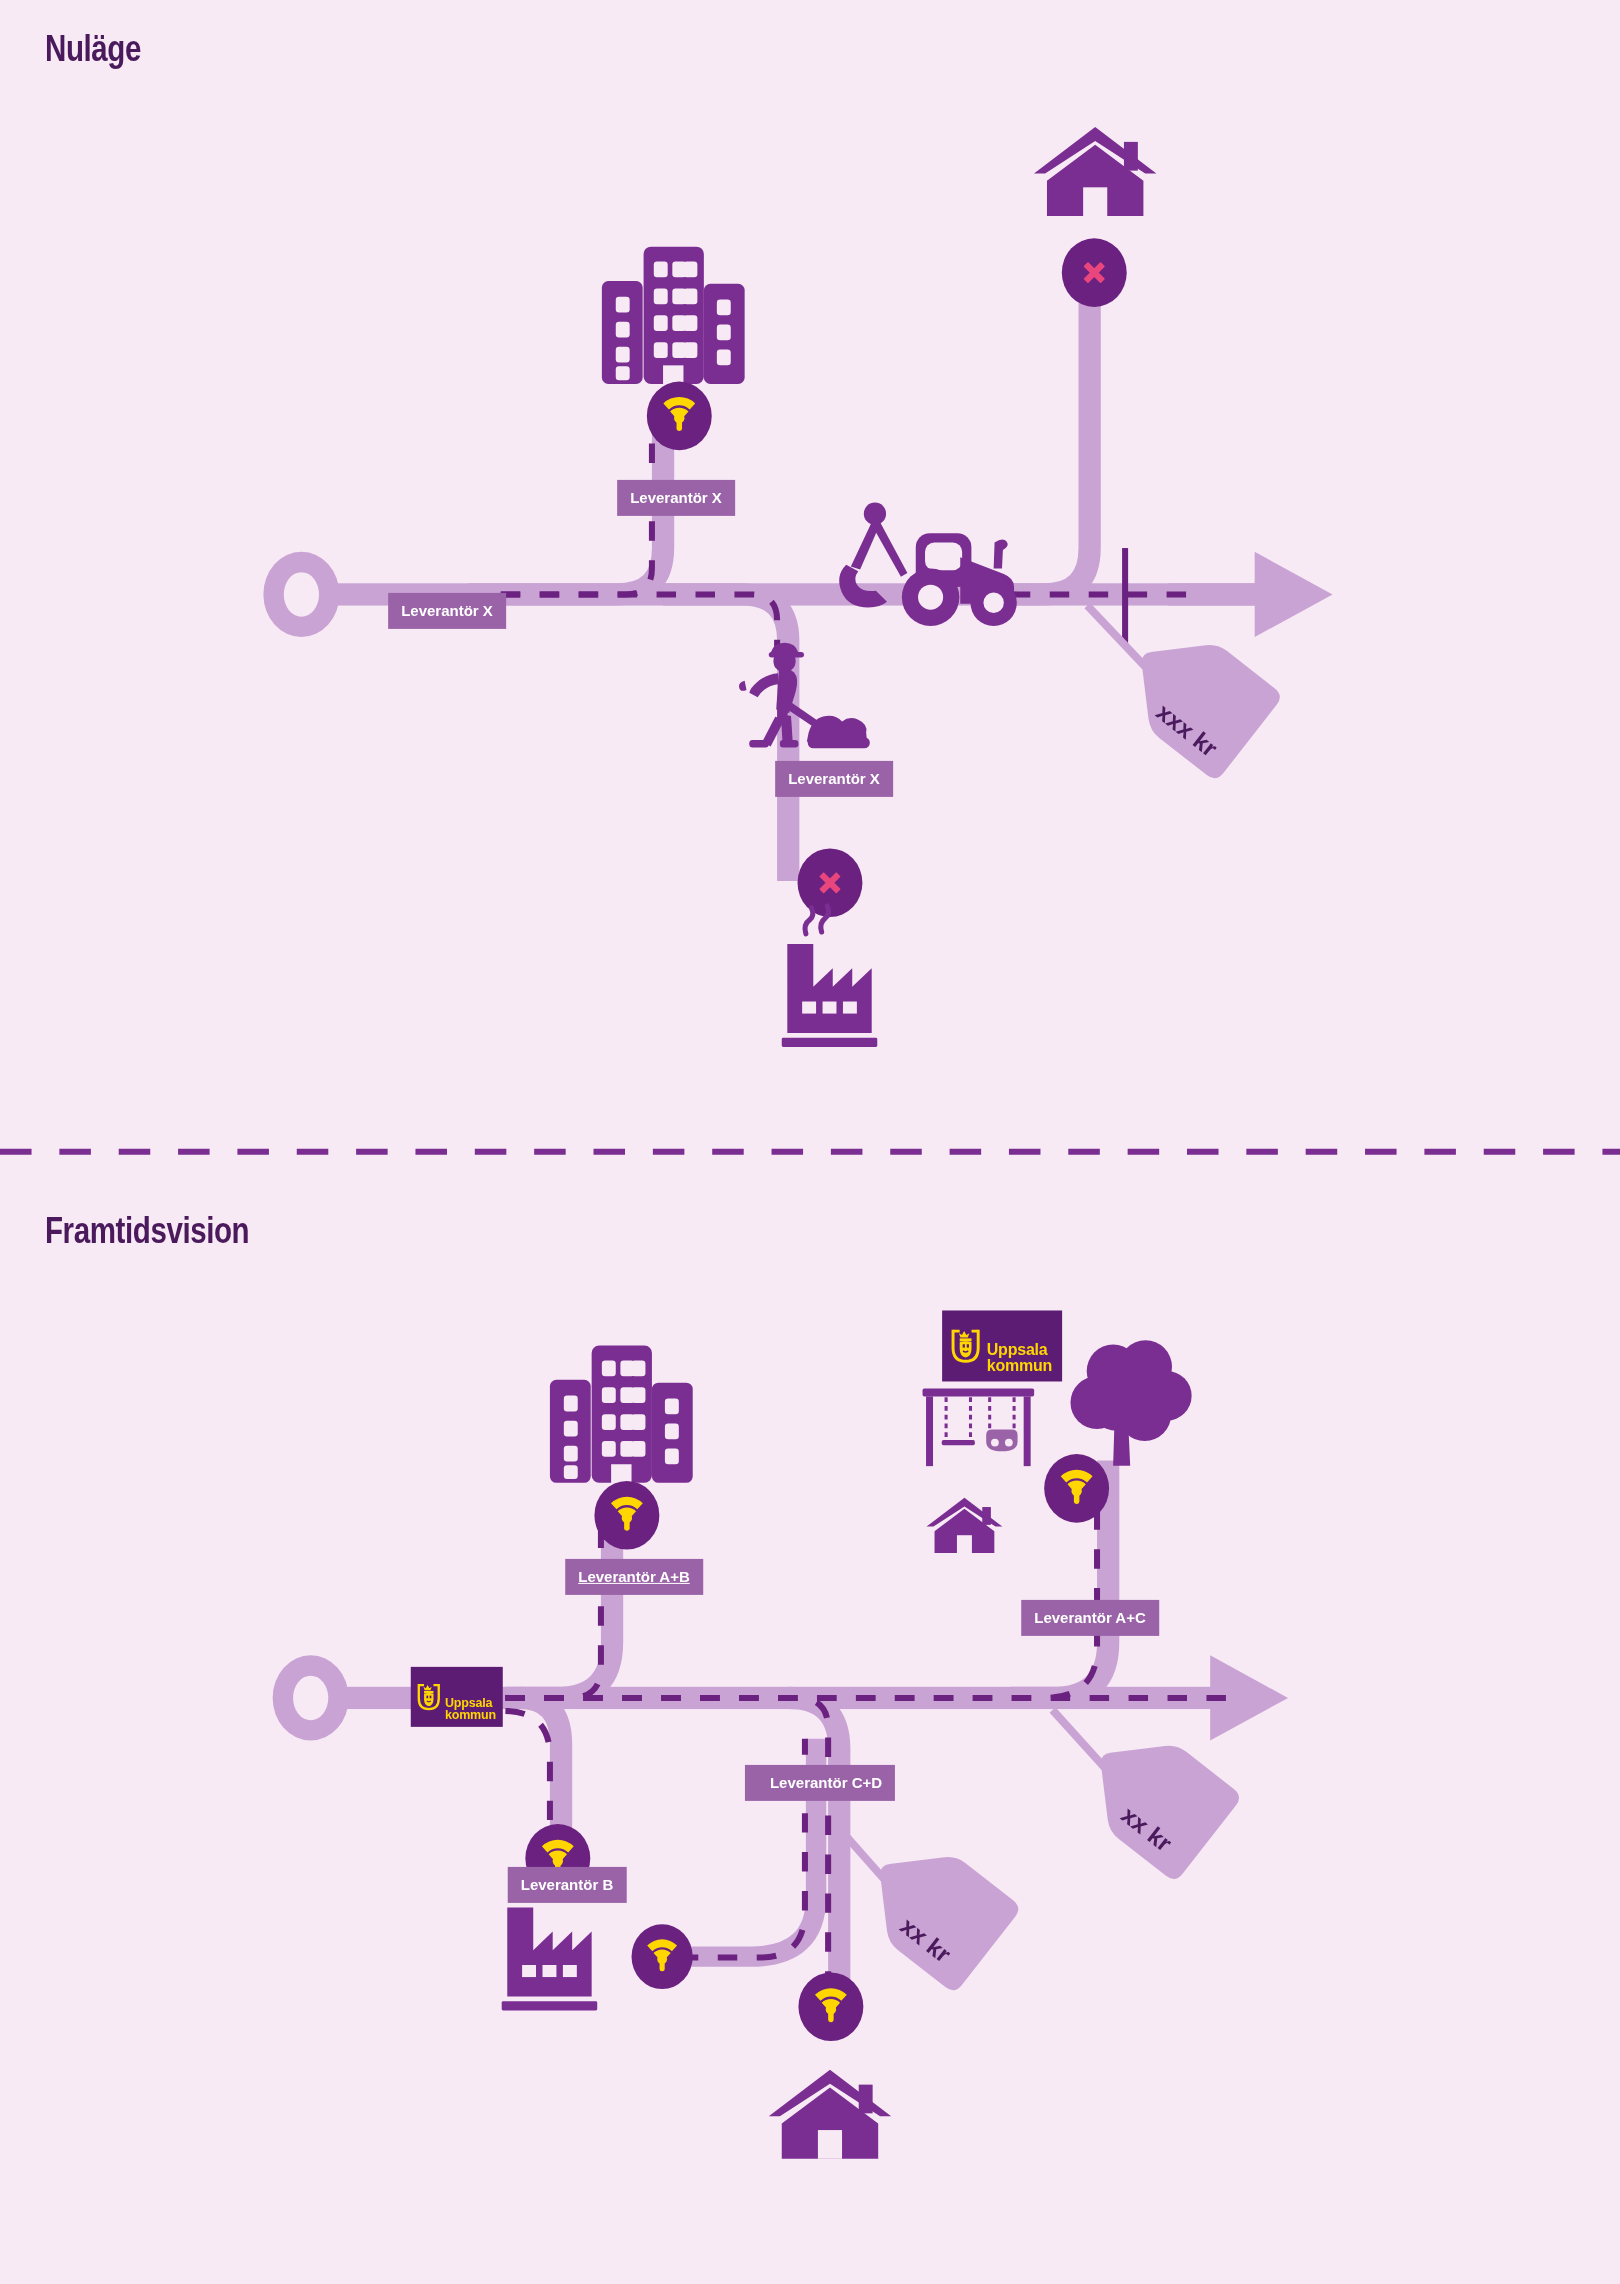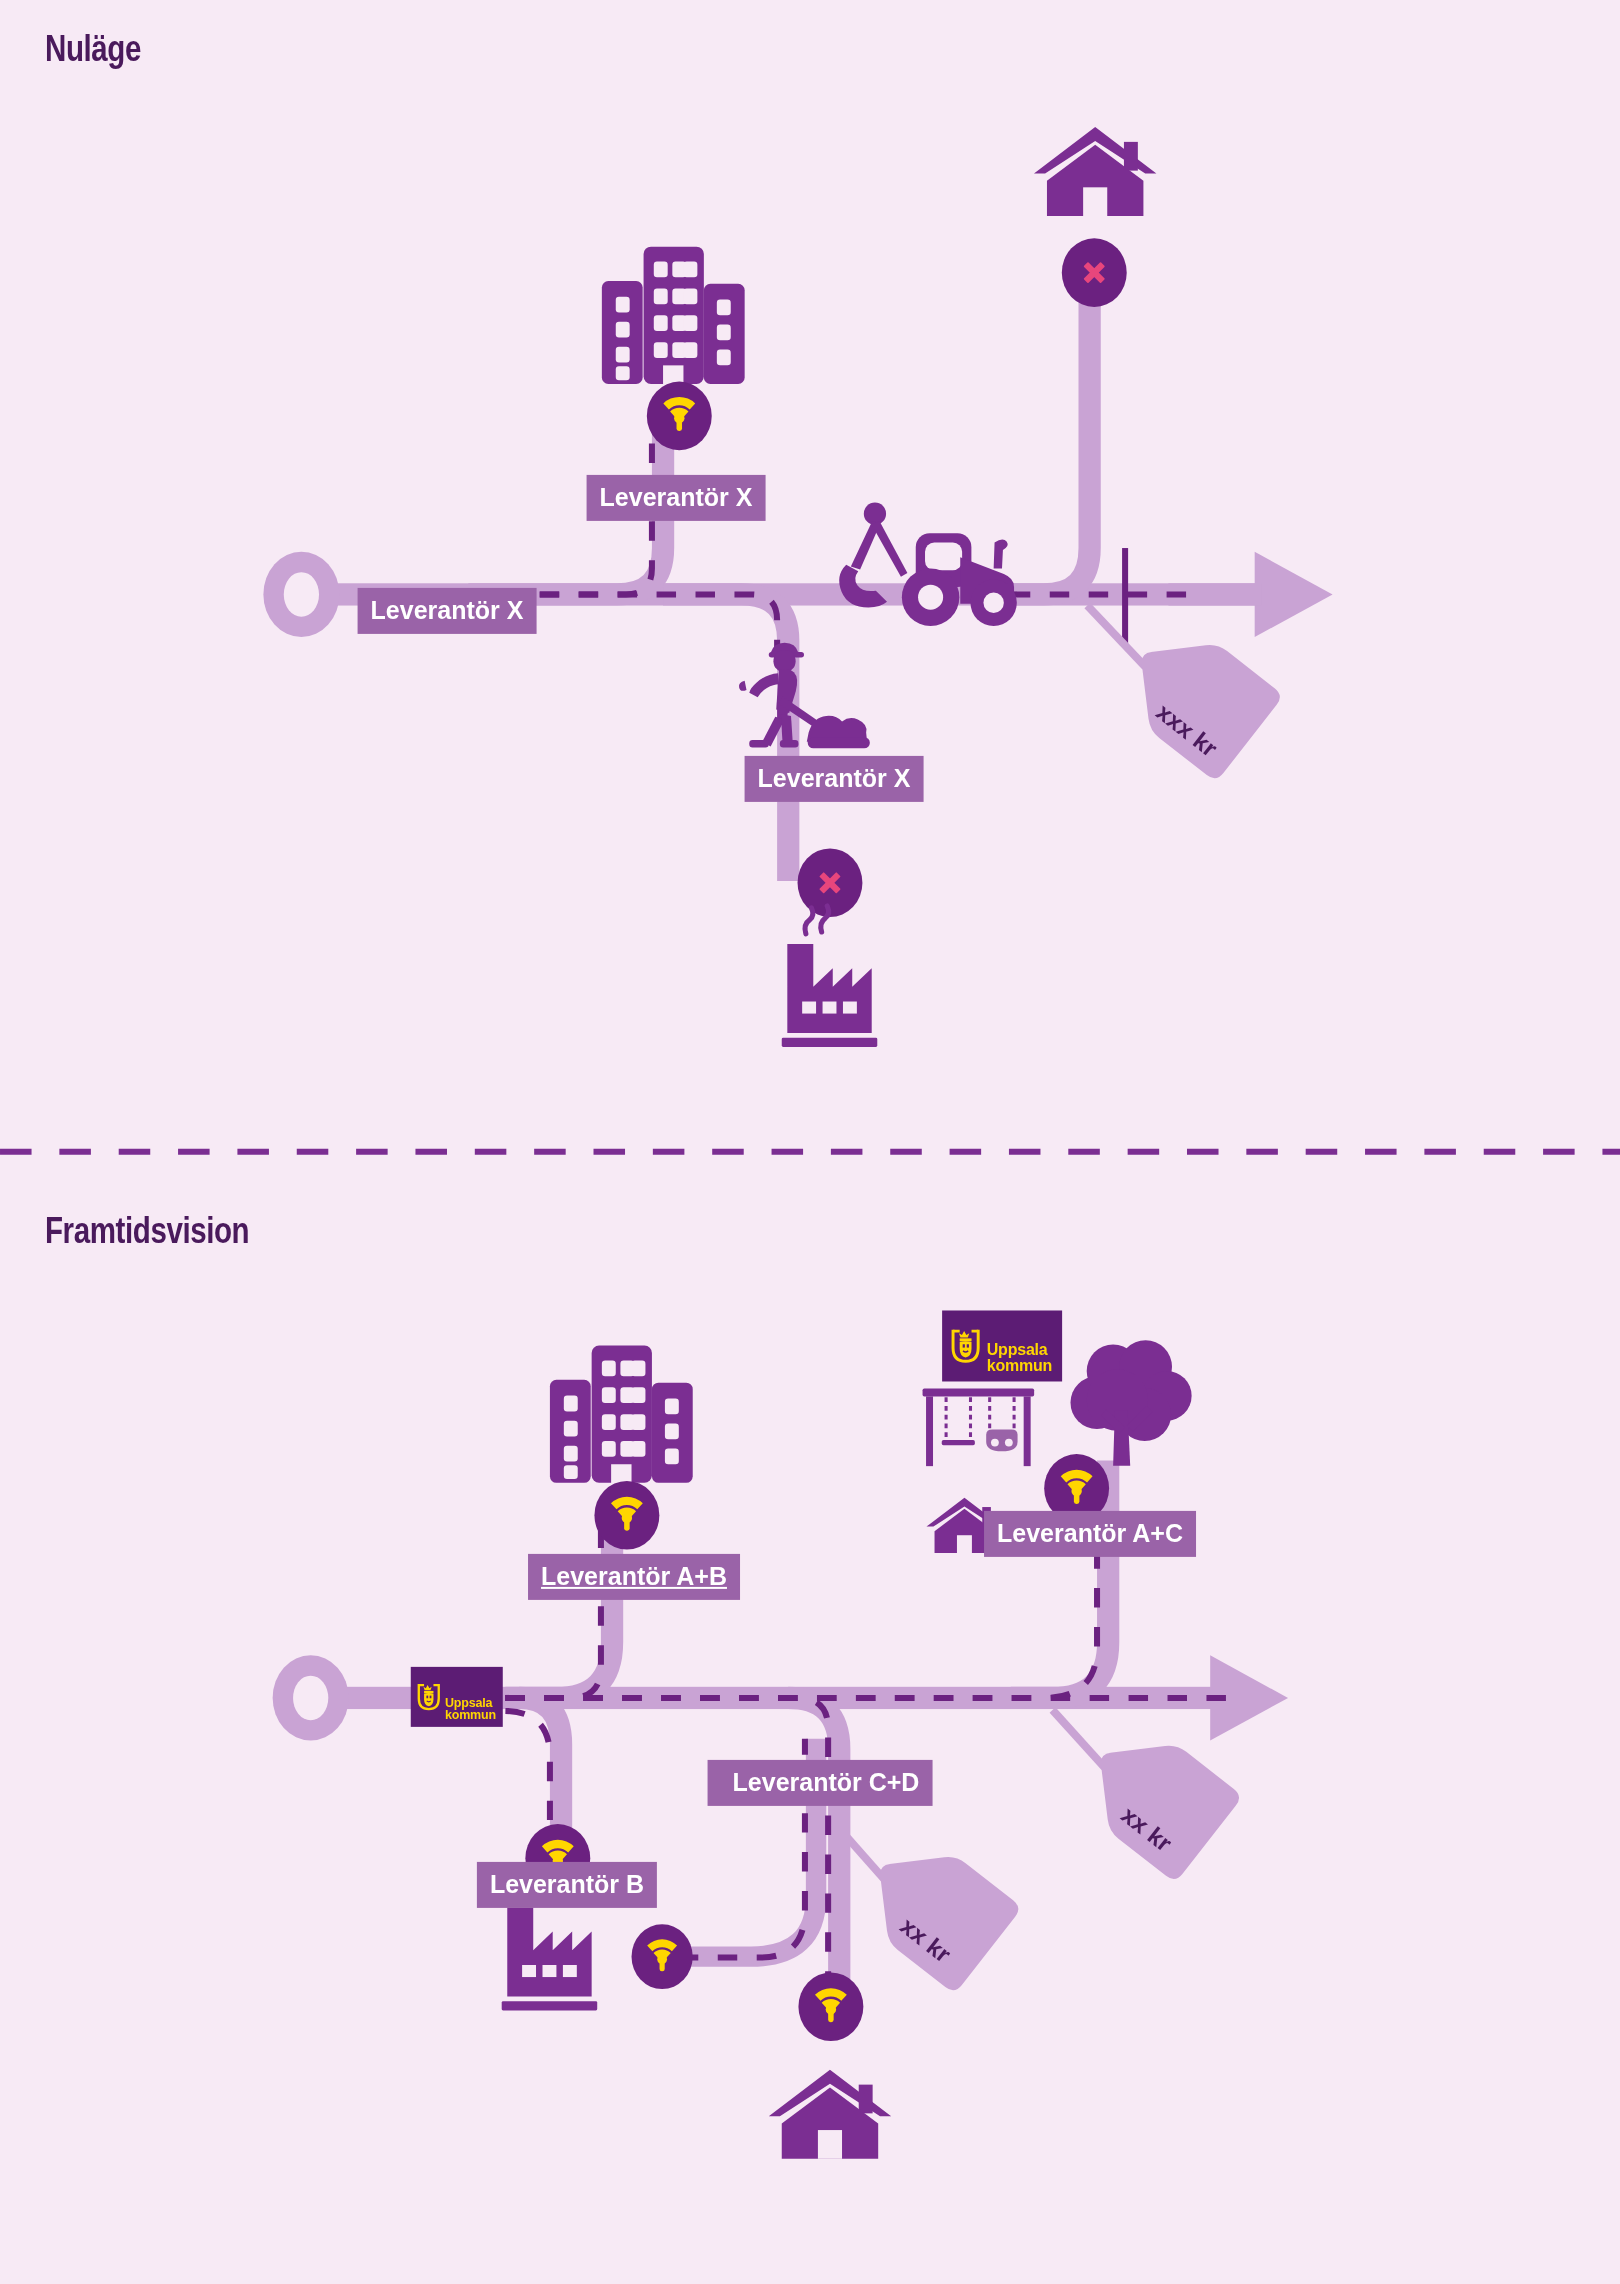--- a/index.html
+++ b/index.html
@@ -25,21 +25,21 @@
   }
   #title-nulage{left:45px;top:28px;}
   #title-framtid{left:45px;top:1210px;}
 
   .lev-label{
     position:absolute;
     background:#9A63A8;
     color:#FFFFFF;
     font-family:"Liberation Sans", sans-serif;
     font-weight:bold;
-    font-size:25px;
+    font-size:15px;
     line-height:1;
     padding:10.2px 13px 11px 13px;
     white-space:nowrap;
     box-sizing:border-box;
     transform:translate(-50%,-50%);
   }
 
   .kommun-logo{
     position:absolute;
     background:#5C1C74;
@@ -369,21 +369,21 @@
 </svg>
 
 <div class="sec-title" id="title-nulage">Nuläge</div>
 <div class="sec-title" id="title-framtid">Framtidsvision</div>
 
 <div class="lev-label" style="left:447px;top:611px;">Leverantör X</div>
 <div class="lev-label" style="left:676px;top:498px;">Leverantör X</div>
 <div class="lev-label" style="left:834px;top:779px;">Leverantör X</div>
 
 <div class="lev-label" style="left:634px;top:1577px;text-decoration:underline;">Leverantör A+B</div>
-<div class="lev-label" style="left:1090px;top:1534px;">Leverantör A+C</div>
+<div class="lev-label" style="left:1090px;top:1618px;">Leverantör A+C</div>
 <div class="lev-label" style="left:567px;top:1885px;">Leverantör B</div>
 <div class="lev-label" style="left:820px;top:1783px;padding-left:25px;">Leverantör C+D</div>
 
 <div class="kommun-logo" style="left:457px;top:1697px;">
   <span class="shield-wrap">
     <svg viewBox="0 0 80 92" width="100%" height="100%">
           <use href="#shield-glyph"></use>
         </svg>
   </span>
   <span class="kl-text">

